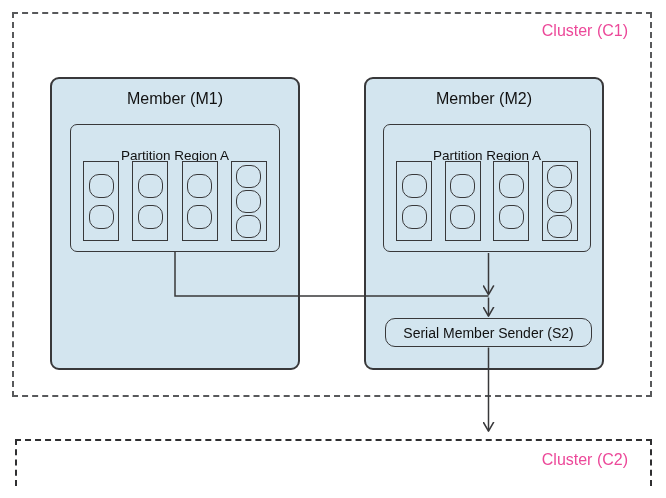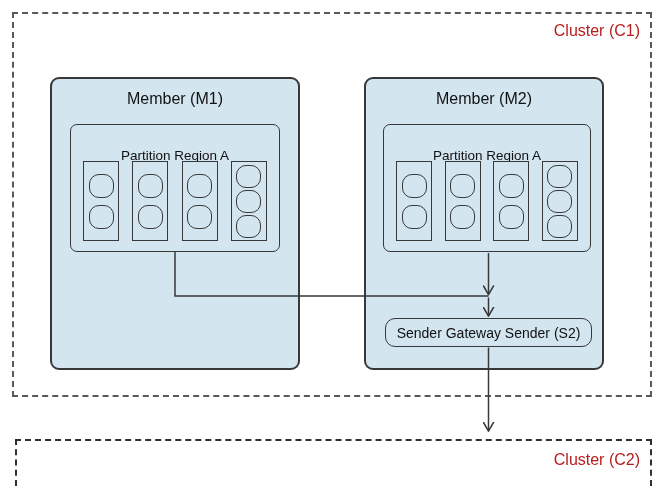--- a/index.html
+++ b/index.html
@@ -14,22 +14,22 @@
   
   .cluster{
     position:absolute;
     border:2px dashed #58595b;
     box-sizing:border-box;
     background:transparent;
   }
   #cluster-c1{left:12px;top:12px;width:640px;height:385px;}
   #cluster-c2{left:15px;top:439px;width:637px;height:47px;border-color:#2f2f31;border-bottom:none;}
   .cluster-label{
-    position:absolute;top:7px;right:10px;
-    font-size:16px;line-height:20px;color:#b91c1c;
+    position:absolute;top:7px;right:22px;
+    font-size:16px;line-height:20px;color:#ec4899;
     white-space:nowrap;
   }
   
   .member{
     position:absolute;
     box-sizing:border-box;
     background:#d3e5ef;
     border:2px solid #38383a;
     border-radius:9px;
   }
@@ -146,21 +146,21 @@
             <div class="entry"></div>
           </div>
           <div class="bucket n3">
             <div class="entry"></div>
             <div class="entry"></div>
             <div class="entry"></div>
           </div>
         </div>
     </div>
     <div class="gateway">
-      <span>Sender Gateway Sender (S2)</span>
+      <span>Serial Member Sender (S2)</span>
     </div>
   </div>
 
   <div class="cluster" id="cluster-c2">
     <span class="cluster-label" style="top:9px;margin-left:20px;">Cluster (C2)</span>
   </div>
 
   <svg id="connectors" viewBox="0 0 666 498" xmlns="http://www.w3.org/2000/svg">
     <defs>
       <marker id="arrow" markerUnits="userSpaceOnUse" markerWidth="12" markerHeight="12" viewBox="0 0 10 10" refX="7.5" refY="5" orient="auto">

